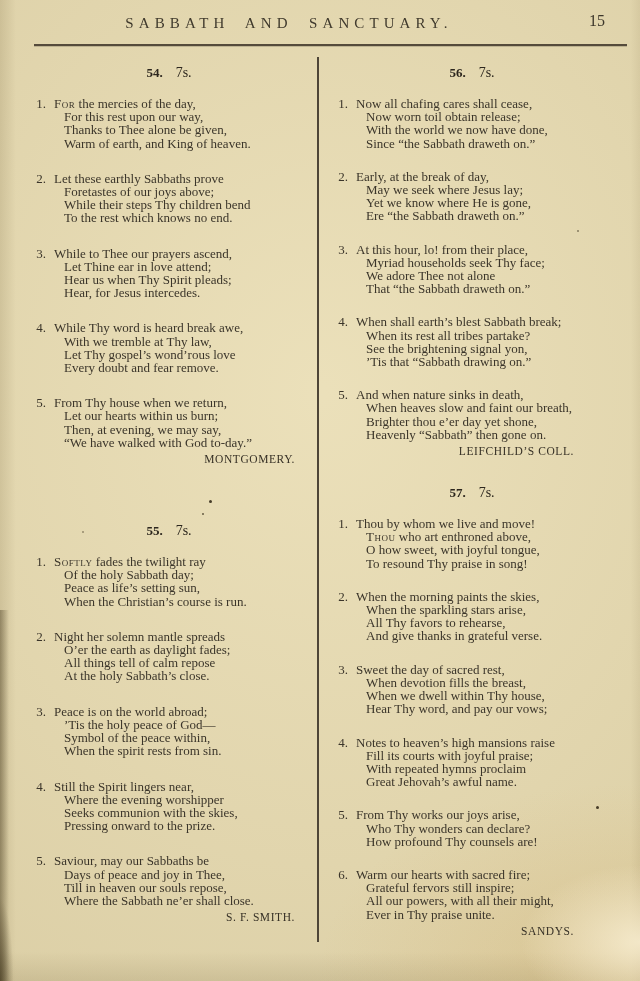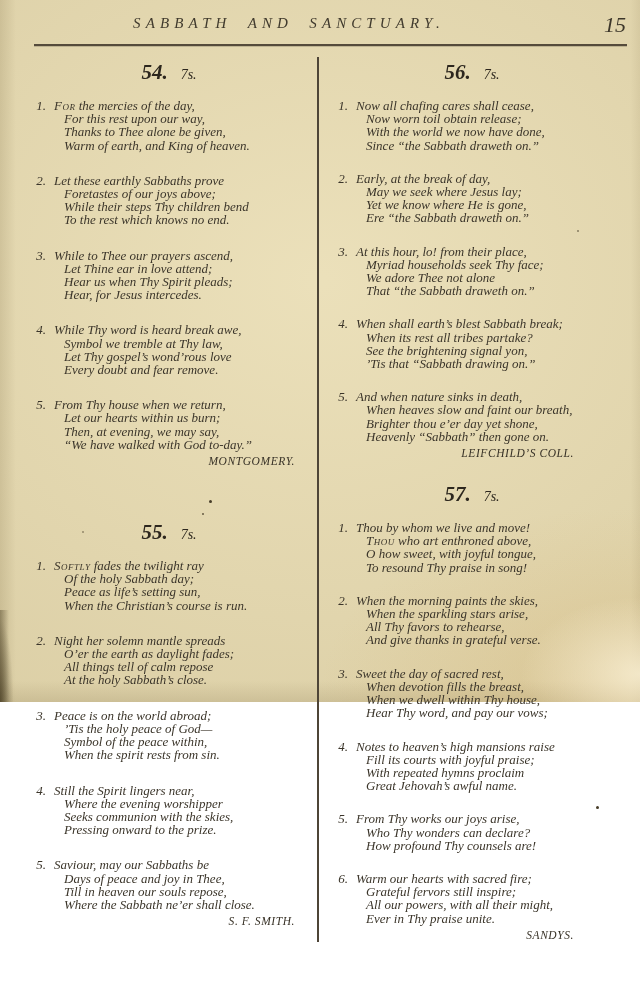--- a/index.html
+++ b/index.html
@@ -11,50 +11,49 @@
   * { margin: 0; padding: 0; box-sizing: border-box; }
   html, body { width: 640px; height: 981px; }
   body {
     font-family: "Liberation Serif", "DejaVu Serif", serif;
     color: var(--ink);
     overflow: hidden;
   }
   .page {
     position: relative;
     width: 640px;
-    height: 702px;
+    height: 981px;
     background:
       radial-gradient(ellipse 170px 110px at 100% 96%, rgba(248,238,210,0.85), rgba(248,238,210,0) 70%),
       radial-gradient(ellipse 420px 260px at 97% 99%, rgba(207,168,96,0.28), rgba(207,168,96,0) 72%),
       radial-gradient(ellipse 90% 70% at 50% 40%, rgba(255,252,240,0.10), rgba(110,92,52,0.10)),
       linear-gradient(to right, rgba(125,108,66,0.20), rgba(125,108,66,0) 2.5%),
       linear-gradient(to left, rgba(125,108,66,0.10), rgba(125,108,66,0) 1.5%),
       linear-gradient(to top, rgba(112,94,54,0.16), rgba(112,94,54,0) 3%),
       var(--paper);
-    font-style: italic;
   }
   .gutter-shadow {
     position: absolute; left: 0; top: 610px; bottom: 0; width: 9px;
     background: linear-gradient(to right, rgba(72,60,32,0.45), rgba(72,60,32,0));
   }
   .corner-shadow {
     position: absolute; left: 0; bottom: 0; width: 20px; height: 130px;
     background: radial-gradient(ellipse 18px 110px at 0% 100%, rgba(58,48,24,0.6), rgba(58,48,24,0) 75%);
   }
   .running-title {
     position: absolute; top: 15px; left: 0; width: 578px;
     text-align: center;
     font-size: 15px;
     letter-spacing: 0.34em;
     word-spacing: 0.5em;
     color: #403a2d;
   }
   .page-number {
-    position: absolute; top: 12px; right: 14px;
-    font-size: 22px;
+    position: absolute; top: 12px; right: 35px;
+    font-size: 16px;
     color: #3c362a;
   }
   .header-rule {
     position: absolute; top: 44px; left: 34px; right: 13px; height: 2px;
     background: var(--rule);
     box-shadow: 0 1px 0 rgba(85,75,59,0.25);
   }
   .column-divider {
     position: absolute; left: 317px; top: 57px; width: 2px; height: 885px;
     background: #4e4537;
@@ -62,21 +61,21 @@
   .column { position: absolute; top: 58px; padding-top: 5px; }
   .column-left  { left: 30px;  width: 278px; }
   .column-right { left: 332px; width: 280px; }
 
   .hymn-heading {
     text-align: center;
     margin-bottom: 15px;
     color: var(--ink-dark);
     line-height: 18px;
   }
-  .hymn-number { font-weight: bold; font-size: 21px; }
+  .hymn-number { font-weight: bold; font-size: 13px; }
   .hymn-meter  { font-size: 14px; margin-left: 13px; margin-top: 8px; }
 
   .verse { display: flex; margin-bottom: 22px; }
   .column-right .verse { margin-bottom: 20px; }
   .verses .verse:last-child { margin-bottom: 4px; }
   .vnum {
     flex: none; width: 24px; text-align: right; padding-right: 8px;
     font-size: 13px; line-height: 13.2px;
   }
   .lines { flex: 1; }
@@ -143,21 +142,21 @@
               <div class="line">While to Thee our prayers ascend,</div>
               <div class="line">Let Thine ear in love attend;</div>
               <div class="line">Hear us when Thy Spirit pleads;</div>
               <div class="line">Hear, for Jesus intercedes.</div>
             </div>
           </div>
           <div class="verse">
             <span class="vnum">4.</span>
             <div class="lines">
               <div class="line">While Thy word is heard break awe,</div>
-              <div class="line">Symbol we tremble at Thy law,</div>
+              <div class="line">With we tremble at Thy law,</div>
               <div class="line">Let Thy gospel’s wond’rous love</div>
               <div class="line">Every doubt and fear remove.</div>
             </div>
           </div>
           <div class="verse">
             <span class="vnum">5.</span>
             <div class="lines">
               <div class="line">From Thy house when we return,</div>
               <div class="line">Let our hearts within us burn;</div>
               <div class="line">Then, at evening, we may say,</div>

